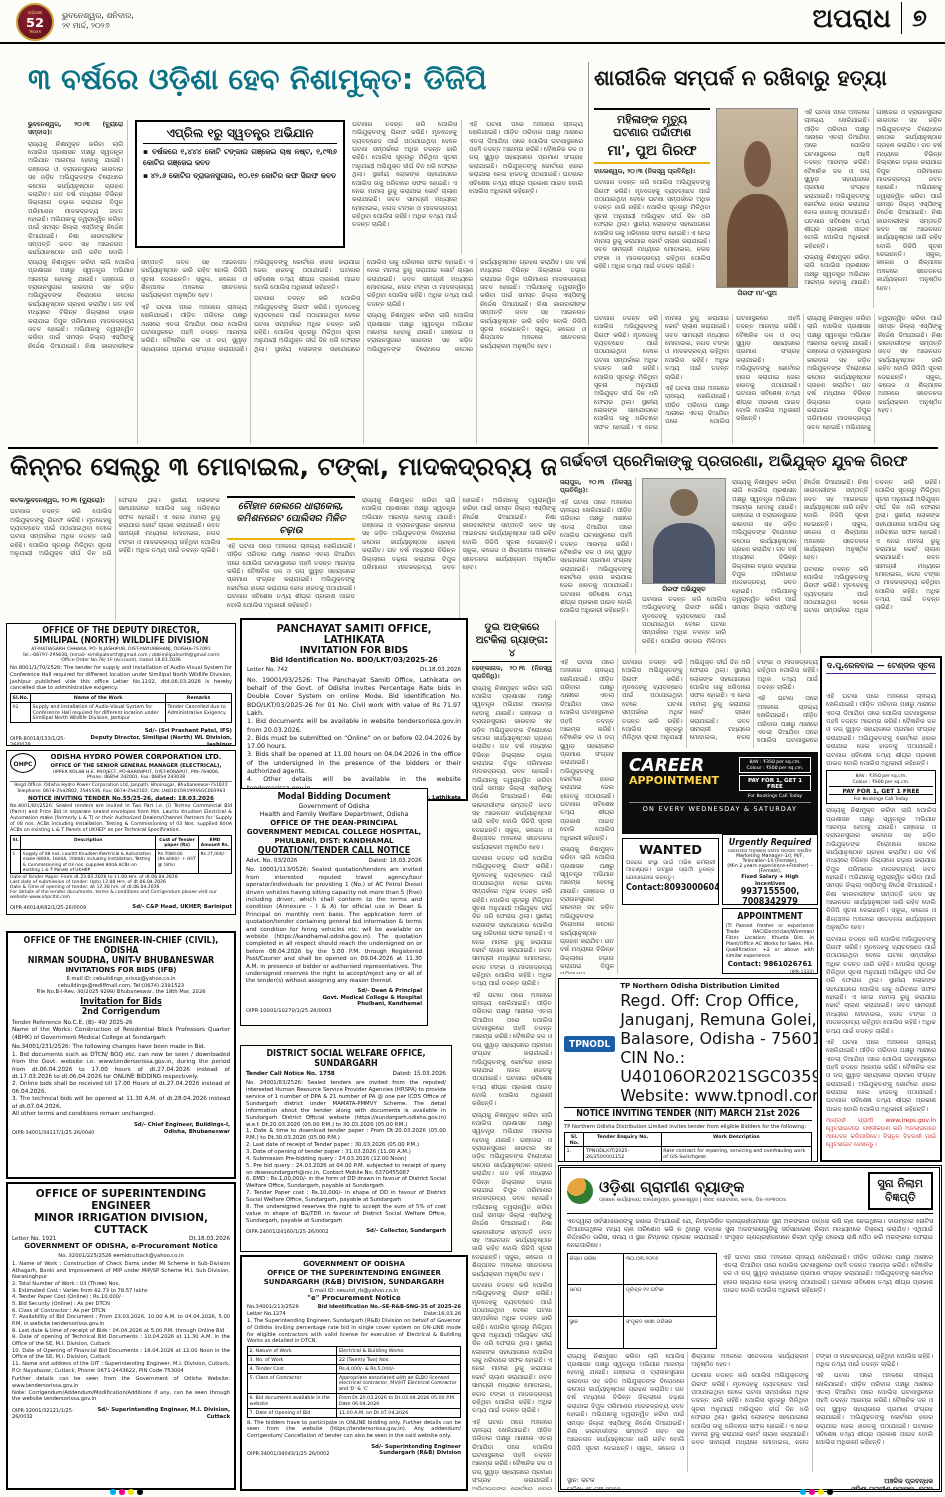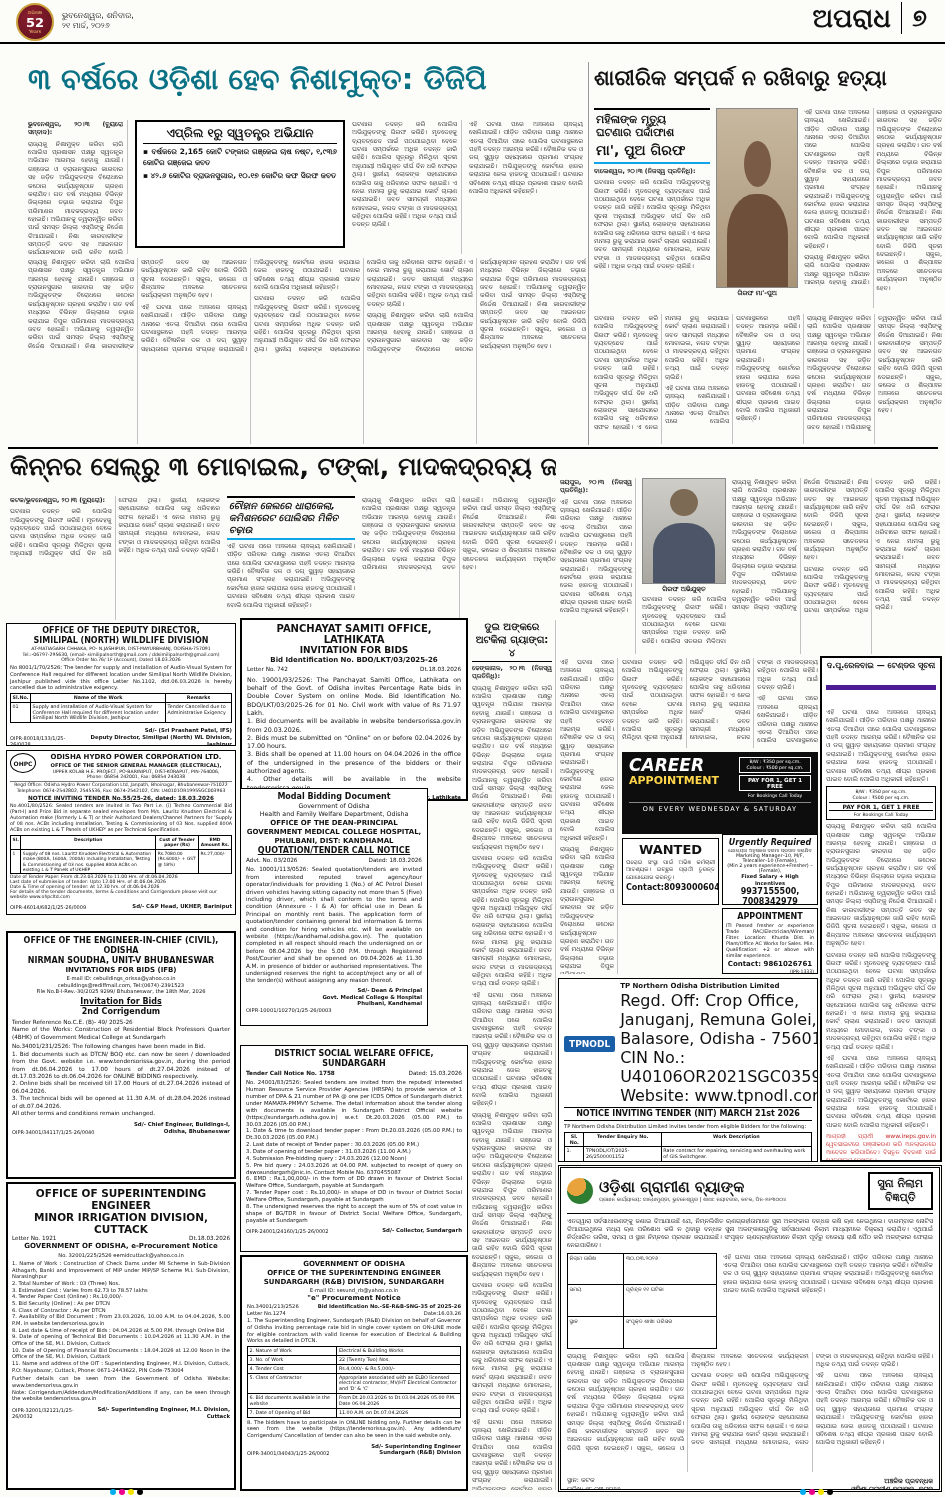--- a/index.html
+++ b/index.html
@@ -33,21 +33,21 @@
 .h-teal{color:#0b7286;font-weight:bold}
 .photo{position:relative;overflow:hidden;border:0.5px solid #8a8a8a}
 .ph-body{position:absolute;left:12%;right:12%;bottom:0;height:58%;background:#6e6257;border-radius:45% 45% 0 0}
 .ph-head{position:absolute;left:33%;top:10%;width:34%;height:26%;background:#8d7a63;border-radius:50%}
 .cap{font-size:6.5px;font-weight:bold;text-align:center;margin-top:1px}
 .tbl{width:100%;border-collapse:collapse;font-size:4.8px;line-height:1.22}
 .tbl th,.tbl td{border:0.6px solid #000;padding:1px 1.5px;vertical-align:top;text-align:left;font-weight:normal}
 .tbl th{font-weight:bold;text-align:center}
 .foot{display:flex;justify-content:space-between;align-items:flex-end;font-size:5px;margin-top:2px}
 .sig{font-size:5.4px;font-weight:bold;text-align:right;line-height:1.25;margin-top:2px}
-.subbox{border-top:2px solid #000;border-bottom:2px solid #0ea5e9;padding:3px 2px;}
+.subbox{border-top:2px solid #000;border-bottom:2px solid #eab308;padding:3px 2px;text-align:center}
 .adbox{border:1.5px solid #000;background:#fff;padding:3px;overflow:hidden;position:absolute}
 .regmarks{position:absolute;display:flex;gap:3px}
 .regmarks span{width:6px;height:6px;display:block;border-radius:50%}
 .badge{width:38px;height:38px;border-radius:50%;background:radial-gradient(circle at 40% 35%,#8c1f2f,#5d0f1d);
   border:2px solid #c9a23c;color:#fff;display:flex;flex-direction:column;align-items:center;justify-content:center}
 .careerbox{background:#0d0d0d;color:#fff}
 .tpnodl-logo{background:#1b5ea8;color:#fff;font-weight:bold;font-size:9px;padding:3px 5px;border-radius:2px}
 .bank-logo{width:26px;height:26px;border-radius:50%;background:radial-gradient(circle at 35% 30%,#e8a33d 40%,#2f7d32 41%)}
 .red{color:#c42222}
 </style>
@@ -74,21 +74,21 @@
   <div class="abs nw clip h-teal" style="left:28px;top:62px;width:558px;height:48px;font-size:29px">୩ ବର୍ଷରେ ଓଡ଼ିଶା ହେବ ନିଶାମୁକ୍ତ: ଡିଜିପି</div>
 
   <div class="abs" style="left:28px;top:120px;width:558px;height:134px;display:flex;gap:7px">
     <div class="news clip" style="width:100px;height:134px;border-right:0.5px solid #c2c2c2;padding-right:4px">
       <p><span class="b">ଭୁବନେଶ୍ୱର, ୨୦।୩ (ବ୍ୟୁରୋ ସମ୍ବାଦ):</span></p>
       <p>ରାଜ୍ୟକୁ ନିଶାମୁକ୍ତ କରିବା ଲାଗି ପୋଲିସ ପ୍ରଶାସନ ପକ୍ଷରୁ ସ୍ୱତନ୍ତ୍ର ଅଭିଯାନ ଆରମ୍ଭ ହେବାକୁ ଯାଉଛି। ଗଞ୍ଜେଇ ଓ ବ୍ରାଉନସୁଗାର କାରବାର ସହ ଜଡ଼ିତ ଅଭିଯୁକ୍ତଙ୍କ ବିରୋଧରେ କଠୋର କାର୍ଯ୍ୟାନୁଷ୍ଠାନ ଗ୍ରହଣ କରାଯିବ। ଗତ ବର୍ଷ ମଧ୍ୟରେ ବିଭିନ୍ନ ଜିଲ୍ଲାରେ ଚଢ଼ାଉ କରାଯାଇ ବିପୁଳ ପରିମାଣର ମାଦକଦ୍ରବ୍ୟ ଜବତ ହୋଇଛି। ଅଭିଯାନକୁ ତ୍ୱରାନ୍ୱିତ କରିବା ପାଇଁ ସମସ୍ତ ଜିଲ୍ଲା ଏସ୍‌ପିଙ୍କୁ ନିର୍ଦ୍ଦେଶ ଦିଆଯାଇଛି। ନିଶା କାରବାରୀଙ୍କ ସମ୍ପତ୍ତି ଜବତ ସହ ଆଇନଗତ କାର୍ଯ୍ୟାନୁଷ୍ଠାନ ଜାରି ରହିବ ବୋଲି ଡିଜିପି ସୂଚନା ଦେଇଛନ୍ତି। ସ୍କୁଲ, କଲେଜ ଓ ଶିଳ୍ପାଞ୍ଚଳ ଅଞ୍ଚଳରେ ସଚେତନତା କାର୍ଯ୍ୟକ୍ରମ ଅନୁଷ୍ଠିତ ହେବ।</p>
     </div>
     <div class="box2 clip" style="width:210px;height:128px;padding:4px 6px">
       <div class="b ctr" style="font-size:12px;border-bottom:1px solid #000;padding-bottom:3px;margin-bottom:3px">ଏପ୍ରିଲ ୧ରୁ ସ୍ୱତନ୍ତ୍ର ଅଭିଯାନ</div>
       <div class="bullet j" style="font-size:7.4px;font-weight:bold;line-height:1.45;margin-bottom:3px">
-        <span>▪ </span><span>ବର୍ଷକରେ 2,165 କୋଟି ଟଙ୍କାର ଗଞ୍ଜେଇ ଚାଷ ନଷ୍ଟ, ୧,୯୩୬ କୋଟିର ଗଞ୍ଜେଇ ଜବତ</span>
+        <span>▪ </span><span>ବର୍ଷକରେ ୧,୪୪୪ କୋଟି ଟଙ୍କାର ଗଞ୍ଜେଇ ଚାଷ ନଷ୍ଟ, ୧,୯୩୬ କୋଟିର ଗଞ୍ଜେଇ ଜବତ</span>
       </div>
       <div class="bullet j" style="font-size:7.4px;font-weight:bold;line-height:1.45">
         <span>▪ </span><span>୪୨.୬ କୋଟିର ବ୍ରାଉନସୁଗାର, ୧୦.୧୭ କୋଟିର କଫ ସିରଫ ଜବତ</span>
       </div>
     </div>
     <div class="news clip" style="width:110px;height:134px;border-right:0.5px solid #c2c2c2;padding-right:4px">
       <p>ଘଟଣାର ତଦନ୍ତ କରି ପୋଲିସ ଅଭିଯୁକ୍ତଙ୍କୁ ଗିରଫ କରିଛି। ମୃତଦେହକୁ ବ୍ୟବଚ୍ଛେଦ ପାଇଁ ପଠାଯାଇଥିବା ବେଳେ ଘଟଣା ସମ୍ପର୍କରେ ଅଧିକ ତଦନ୍ତ ଜାରି ରହିଛି। ପୋଲିସ ସୂତ୍ରରୁ ମିଳିଥିବା ସୂଚନା ଅନୁଯାୟୀ ଅଭିଯୁକ୍ତ ଦୀର୍ଘ ଦିନ ଧରି ଫେରାର ଥିଲା। ସ୍ଥାନୀୟ ଲୋକଙ୍କ ସହଯୋଗରେ ପୋଲିସ ତାକୁ ଧରିବାରେ ସଫଳ ହୋଇଛି। ଏ ନେଇ ମାମଲା ରୁଜୁ କରାଯାଇ କୋର୍ଟ ଚାଲାଣ କରାଯାଇଛି। ଜବତ ସାମଗ୍ରୀ ମଧ୍ୟରେ ମୋବାଇଲ, ନଗଦ ଟଙ୍କା ଓ ମାଦକଦ୍ରବ୍ୟ ରହିଥିବା ପୋଲିସ କହିଛି। ଅଧିକ ତଥ୍ୟ ପାଇଁ ତଦନ୍ତ ଚାଲିଛି।</p>
     </div>
     <div class="news clip" style="width:114px;height:134px">
       <p>ଏହି ଘଟଣା ପରେ ଅଞ୍ଚଳରେ ଚାଞ୍ଚଲ୍ୟ ଖେଳିଯାଇଛି। ପୀଡ଼ିତ ପରିବାର ପକ୍ଷରୁ ଥାନାରେ ଏତଲା ଦିଆଯିବା ପରେ ପୋଲିସ ଘଟଣାସ୍ଥଳରେ ପହଞ୍ଚି ତଦନ୍ତ ଆରମ୍ଭ କରିଛି। ବୈଜ୍ଞାନିକ ଦଳ ଓ ଡଗ୍ ସ୍କ୍ୱାଡ଼ ସହାୟତାରେ ପ୍ରମାଣ ସଂଗ୍ରହ କରାଯାଇଛି। ଅଭିଯୁକ୍ତଙ୍କୁ କୋର୍ଟରେ ହାଜର କରାଯାଇ ଜେଲ ହାଜତକୁ ପଠାଯାଇଛି। ଘଟଣାର ସବିଶେଷ ତଥ୍ୟ ଶୀଘ୍ର ପ୍ରକାଶ ପାଇବ ବୋଲି ପୋଲିସ ଅଧିକାରୀ କହିଛନ୍ତି।</p>
@@ -153,20 +153,21 @@
       </div>
       <div class="news clip" style="height:78px;margin-top:2px">
         <p>ଏହି ଘଟଣା ପରେ ଅଞ୍ଚଳରେ ଚାଞ୍ଚଲ୍ୟ ଖେଳିଯାଇଛି। ପୀଡ଼ିତ ପରିବାର ପକ୍ଷରୁ ଥାନାରେ ଏତଲା ଦିଆଯିବା ପରେ ପୋଲିସ ଘଟଣାସ୍ଥଳରେ ପହଞ୍ଚି ତଦନ୍ତ ଆରମ୍ଭ କରିଛି। ବୈଜ୍ଞାନିକ ଦଳ ଓ ଡଗ୍ ସ୍କ୍ୱାଡ଼ ସହାୟତାରେ ପ୍ରମାଣ ସଂଗ୍ରହ କରାଯାଇଛି। ଅଭିଯୁକ୍ତଙ୍କୁ କୋର୍ଟରେ ହାଜର କରାଯାଇ ଜେଲ ହାଜତକୁ ପଠାଯାଇଛି। ଘଟଣାର ସବିଶେଷ ତଥ୍ୟ ଶୀଘ୍ର ପ୍ରକାଶ ପାଇବ ବୋଲି ପୋଲିସ ଅଧିକାରୀ କହିଛନ୍ତି।</p>
       </div>
     </div>
     <div class="news mc mc2 clip" style="width:194px;height:124px">
       <p>ରାଜ୍ୟକୁ ନିଶାମୁକ୍ତ କରିବା ଲାଗି ପୋଲିସ ପ୍ରଶାସନ ପକ୍ଷରୁ ସ୍ୱତନ୍ତ୍ର ଅଭିଯାନ ଆରମ୍ଭ ହେବାକୁ ଯାଉଛି। ଗଞ୍ଜେଇ ଓ ବ୍ରାଉନସୁଗାର କାରବାର ସହ ଜଡ଼ିତ ଅଭିଯୁକ୍ତଙ୍କ ବିରୋଧରେ କଠୋର କାର୍ଯ୍ୟାନୁଷ୍ଠାନ ଗ୍ରହଣ କରାଯିବ। ଗତ ବର୍ଷ ମଧ୍ୟରେ ବିଭିନ୍ନ ଜିଲ୍ଲାରେ ଚଢ଼ାଉ କରାଯାଇ ବିପୁଳ ପରିମାଣର ମାଦକଦ୍ରବ୍ୟ ଜବତ ହୋଇଛି। ଅଭିଯାନକୁ ତ୍ୱରାନ୍ୱିତ କରିବା ପାଇଁ ସମସ୍ତ ଜିଲ୍ଲା ଏସ୍‌ପିଙ୍କୁ ନିର୍ଦ୍ଦେଶ ଦିଆଯାଇଛି। ନିଶା କାରବାରୀଙ୍କ ସମ୍ପତ୍ତି ଜବତ ସହ ଆଇନଗତ କାର୍ଯ୍ୟାନୁଷ୍ଠାନ ଜାରି ରହିବ ବୋଲି ଡିଜିପି ସୂଚନା ଦେଇଛନ୍ତି। ସ୍କୁଲ, କଲେଜ ଓ ଶିଳ୍ପାଞ୍ଚଳ ଅଞ୍ଚଳରେ ସଚେତନତା କାର୍ଯ୍ୟକ୍ରମ ଅନୁଷ୍ଠିତ ହେବ।</p>
     </div>
   </div>
 
+  <div class="abs nw clip b" style="left:560px;top:452px;width:382px;height:24px;font-size:15px">ଗର୍ଭବତୀ ପ୍ରେମିକାଙ୍କୁ ପ୍ରତାରଣା, ଅଭିଯୁକ୍ତ ଯୁବକ ଗିରଫ</div>
 
   <div class="abs" style="left:560px;top:478px;width:382px;height:176px;display:flex;gap:6px">
     <div class="news clip" style="width:76px;height:176px;border-right:0.5px solid #c2c2c2;padding-right:3px">
       <p><span class="b">ଜୟପୁର, ୨୦।୩ (ନିଜସ୍ୱ ପ୍ରତିନିଧି):</span></p>
       <p>ଏହି ଘଟଣା ପରେ ଅଞ୍ଚଳରେ ଚାଞ୍ଚଲ୍ୟ ଖେଳିଯାଇଛି। ପୀଡ଼ିତ ପରିବାର ପକ୍ଷରୁ ଥାନାରେ ଏତଲା ଦିଆଯିବା ପରେ ପୋଲିସ ଘଟଣାସ୍ଥଳରେ ପହଞ୍ଚି ତଦନ୍ତ ଆରମ୍ଭ କରିଛି। ବୈଜ୍ଞାନିକ ଦଳ ଓ ଡଗ୍ ସ୍କ୍ୱାଡ଼ ସହାୟତାରେ ପ୍ରମାଣ ସଂଗ୍ରହ କରାଯାଇଛି। ଅଭିଯୁକ୍ତଙ୍କୁ କୋର୍ଟରେ ହାଜର କରାଯାଇ ଜେଲ ହାଜତକୁ ପଠାଯାଇଛି। ଘଟଣାର ସବିଶେଷ ତଥ୍ୟ ଶୀଘ୍ର ପ୍ରକାଶ ପାଇବ ବୋଲି ପୋଲିସ ଅଧିକାରୀ କହିଛନ୍ତି।</p>
     </div>
     <div style="width:84px">
       <div class="photo" style="width:84px;height:106px;background:linear-gradient(#cfcdc8,#a9a7a0)">
         <div class="ph-head" style="background:#7d6a55"></div>
         <div class="ph-body" style="background:#4d5668"></div>
@@ -330,21 +331,21 @@
       <span>Advt. No. 03/2026</span>
       <span>Dated: 18.03.2026</span>
     </div>
     <div class="j f55" style="margin-top:2px">No. 10001/113/0526: Sealed quotation/tenders are invited from interested reputed travel agency/tour operator/individuals for providing 1 (No.) of AC Petrol Diesel driven vehicles having sitting capacity not more than 5 (Five) including driver, which shall conform to the terms and condition (Annexure - I &amp; A) for official use in Dean &amp; Principal on monthly rent basis. The application form of quotation/tender containing general bid information &amp; terms and condition for hiring vehicles etc. will be available on website (https://kandhamal.odisha.gov.in). The quotation completed in all respect should reach the undersigned on or before 08.04.2026 by the 5.00 P.M. through Registered Post/Courier and shall be opened on 09.04.2026 at 11.30 A.M. in presence of bidder or authorised representatives. The undersigned reserves the right to accept/reject any or all of the tender(s) without assigning any reason thereof.</div>
     <div class="sig pre">Sd/- Dean &amp; Principal
 Govt. Medical College &amp; Hospital
 Phulbani, Kandhamal</div>
     <div class="f5">OIPR-10001/10270/1/25-26/0003</div>
   </div>
 
-  <div class="abs box clip" style="left:240px;top:1045px;width:228px;height:207px;padding:3px 5px">
+  <div class="abs box clip" style="left:240px;top:1045px;width:212px;height:207px;padding:3px 5px">
     <div class="b ctr f8">DISTRICT SOCIAL WELFARE OFFICE, SUNDARGARH</div>
     <div style="display:flex;justify-content:space-between;margin-top:1px" class="f55">
       <span class="b">Tender Call Notice No. 1758</span>
       <span>Dated: 15.03.2026</span>
     </div>
     <div class="j pre" style="font-size:5.4px;line-height:1.27;margin-top:2px">No. 24001/83/2526: Sealed tenders are invited from the reputed/ interested Human Resource Service Provider Agencies (HRSPA) to provide service of 1 number of DPA &amp; 21 number of PA @ one per ICDS Office of Sundargarh district under MAMATA-PMMVY Scheme. The detail information about the tender along with documents is available in Sundargarh District Official website (https://sundargarh.odisha.gov.in) w.e.f. Dt.20.03.2026 (05.00 P.M.) to 30.03.2026 (05.00 P.M.)
 1. Date &amp; time to download tender paper : From Dt.20.03.2026 (05.00 P.M.) to Dt.30.03.2026 (05.00 P.M.)
 2. Last date of receipt of Tender paper : 30.03.2026 (05.00 P.M.)
 3. Date of opening of tender paper : 31.03.2026 (11.00 A.M.)
 4. Submission Pre-bidding query : 24.03.2026 (12.00 Noon)
@@ -500,21 +501,21 @@
         <td>2.</td>
         <td>TPNODL/OT/2025-26/2500001157*</td>
         <td>Rate contract for supply of V Cross Arms</td>
       </tr>
     </tbody>
       </table>
 
   </div>
 
   <div class="abs box2 clip" style="left:820px;top:656px;width:122px;height:506px;padding:3px 4px">
-    <div class="b ctr f8" style="border-bottom:5px solid #4c1d95;padding-bottom:14px;margin-bottom:18px">ଦ.ପୂ.ରେଳବାଇ — ଟେଣ୍ଡର ସୂଚନା</div>
+    <div class="b ctr f8" style="border-bottom:1px solid #4c1d95;padding-bottom:2px;margin-bottom:18px">ଦ.ପୂ.ରେଳବାଇ — ଟେଣ୍ଡର ସୂଚନା</div>
     <div class="news">
       <p>ଏହି ଘଟଣା ପରେ ଅଞ୍ଚଳରେ ଚାଞ୍ଚଲ୍ୟ ଖେଳିଯାଇଛି। ପୀଡ଼ିତ ପରିବାର ପକ୍ଷରୁ ଥାନାରେ ଏତଲା ଦିଆଯିବା ପରେ ପୋଲିସ ଘଟଣାସ୍ଥଳରେ ପହଞ୍ଚି ତଦନ୍ତ ଆରମ୍ଭ କରିଛି। ବୈଜ୍ଞାନିକ ଦଳ ଓ ଡଗ୍ ସ୍କ୍ୱାଡ଼ ସହାୟତାରେ ପ୍ରମାଣ ସଂଗ୍ରହ କରାଯାଇଛି। ଅଭିଯୁକ୍ତଙ୍କୁ କୋର୍ଟରେ ହାଜର କରାଯାଇ ଜେଲ ହାଜତକୁ ପଠାଯାଇଛି। ଘଟଣାର ସବିଶେଷ ତଥ୍ୟ ଶୀଘ୍ର ପ୍ରକାଶ ପାଇବ ବୋଲି ପୋଲିସ ଅଧିକାରୀ କହିଛନ୍ତି।</p>
     </div>
     <div class="box ctr" style="padding:2px;margin:2px 0">
       <div class="pre" style="font-size:4.6px;line-height:1.3">B/W : ₹350 per sq.cm.
 Colour : ₹500 per sq.cm.</div>
       <div class="b" style="font-size:6px;border-top:0.7px solid #000;border-bottom:0.7px solid #000;margin:1px 0">PAY FOR 1, GET 1 FREE</div>
       <div style="font-size:4.6px">For Bookings Call Today</div>
     </div>
     <div class="news">

